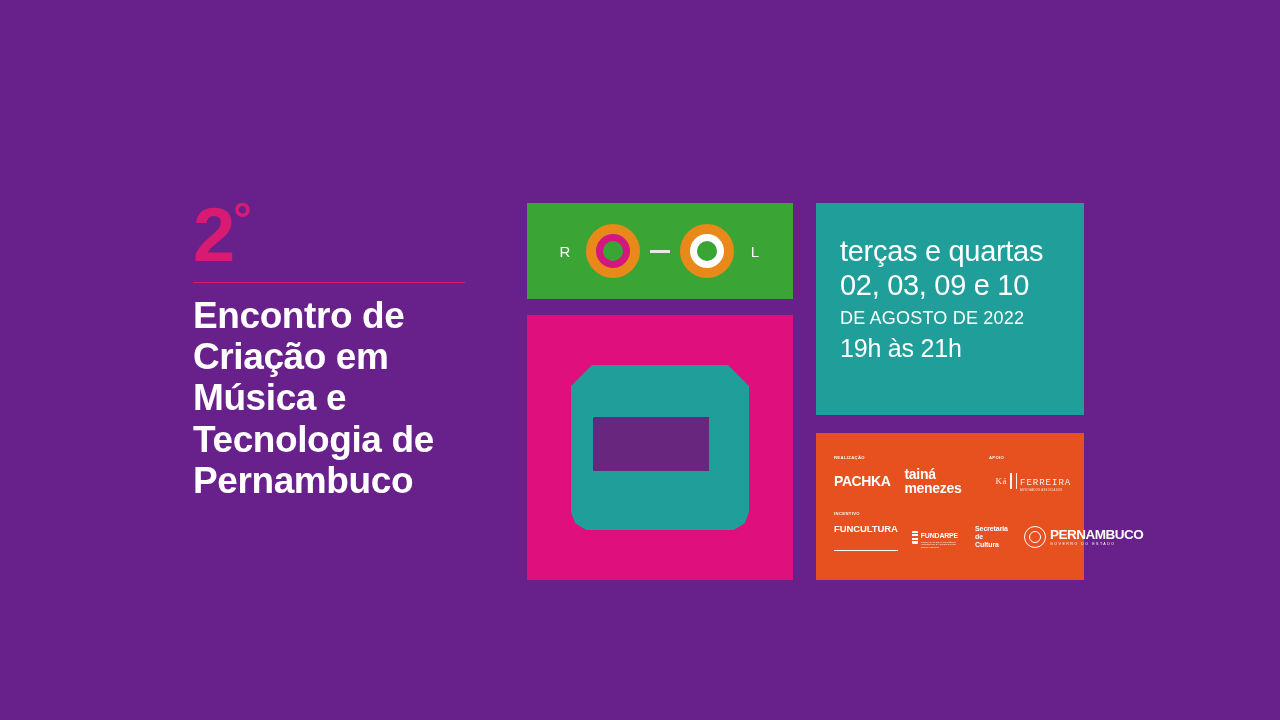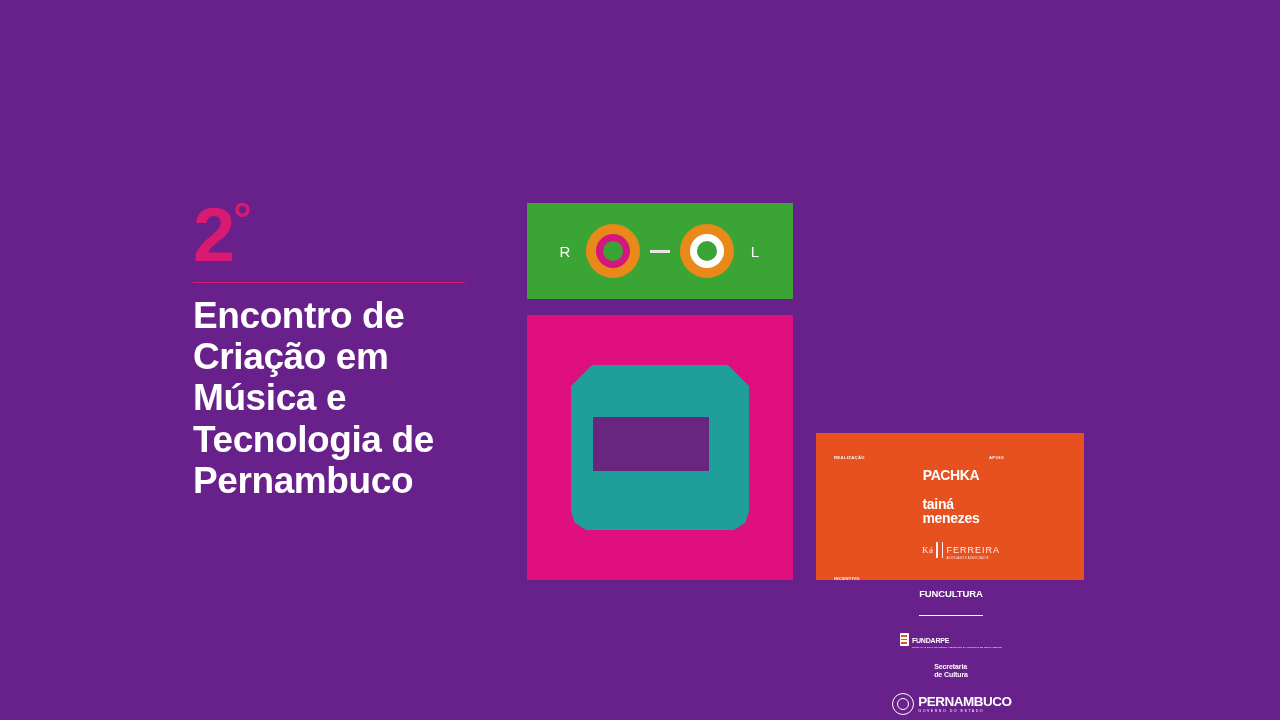--- a/index.html
+++ b/index.html
@@ -156,38 +156,37 @@
     font-weight: 700;
     letter-spacing: 0.35px;
     text-transform: uppercase;
     margin-bottom: 7px;
     opacity: 0.95;
   }
   .sponsor-row {
     display: flex;
     align-items: center;
     gap: 14px;
-    flex-direction: column;
   }
   .logo-pachka {
     font-size: 14px; font-weight: 700; letter-spacing: -0.4px;
   }
   .logo-taina {
     font-size: 14px; font-weight: 700; line-height: 1.0;
     letter-spacing: -0.3px;
   }
   .logo-kaf {
     display: flex; align-items: center; gap: 3px;
     margin-left: 20px;
     opacity: 0.92;
   }
   .kaf-ka { font-family: "Liberation Serif", serif; font-size: 9px; letter-spacing: 0.5px; }
   .kaf-bar { width: 1.5px; height: 16px; background: #ffffff; }
   .kaf-bar2 { width: 1.5px; height: 16px; background: #ffffff; margin-left: 1px;}
-  .kaf-name { font-family: Liberation Sans, sans-serif; font-size: 9px; letter-spacing: 1px; }
+  .kaf-name { font-family: Liberation Mono, monospace; font-size: 9px; letter-spacing: 1px; }
   .kaf-sub { font-size: 2.6px; letter-spacing: 0.4px; display: block; }
   .logo-funcultura {
     font-size: 9.5px; font-weight: 700; letter-spacing: -0.1px;
     border-bottom: 1.5px solid #ffffff;
     padding-bottom: 16px;
   }
   .logo-fundarpe {
     display: flex; align-items: center; gap: 3px;
   }
   .fund-mark {
@@ -243,20 +242,26 @@
     </div>
     <div class="chan-label">L</div>
   </div>
 
   <div class="card-pink">
     <div class="device">
       <div class="device-label"></div>
     </div>
   </div>
 
+  <div class="card-teal">
+    <div class="teal-line1">terças e quartas</div>
+    <div class="teal-line2">02, 03, 09 e 10</div>
+    <div class="teal-line3">DE AGOSTO DE 2022</div>
+    <div class="teal-line4">19h às 21h</div>
+  </div>
 
   <div class="card-orange">
 
     <div class="sponsor-group">
       <div class="sponsor-head">
         <span>REALIZAÇÃO</span>
         <span>APOIO</span>
       </div>
       <div class="sponsor-row">
         <div class="logo-pachka">PACHKA</div>

